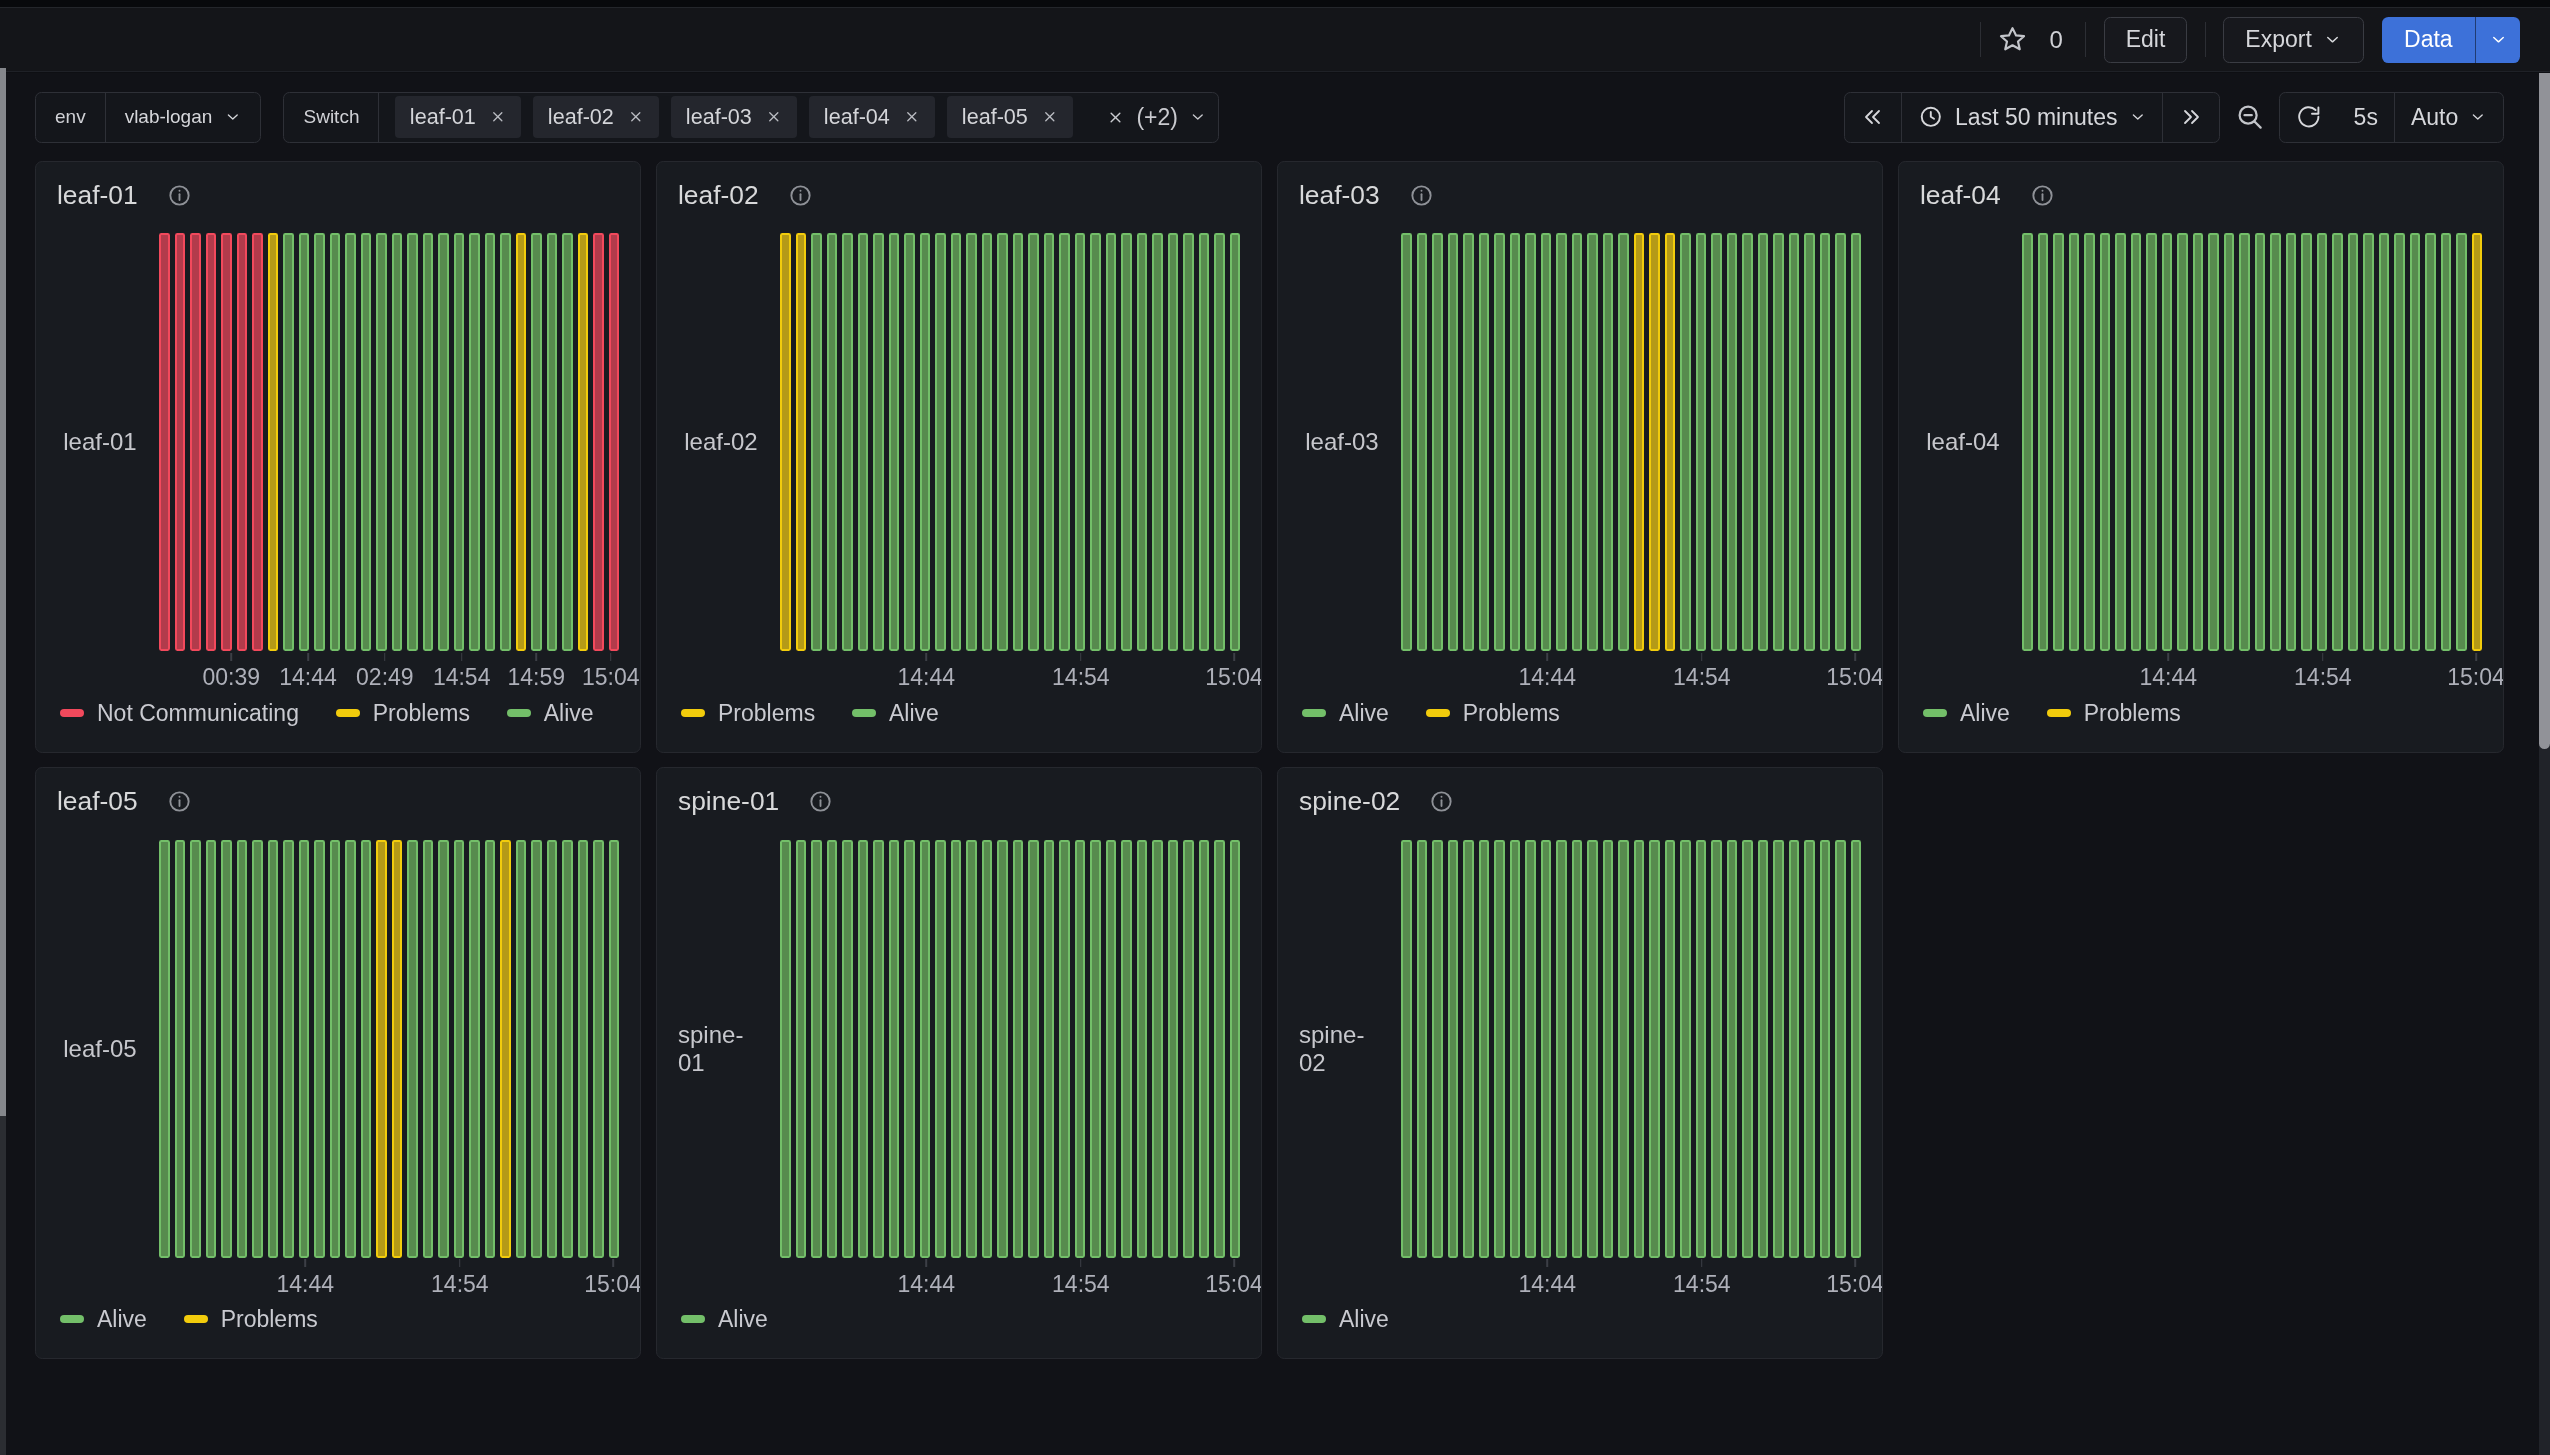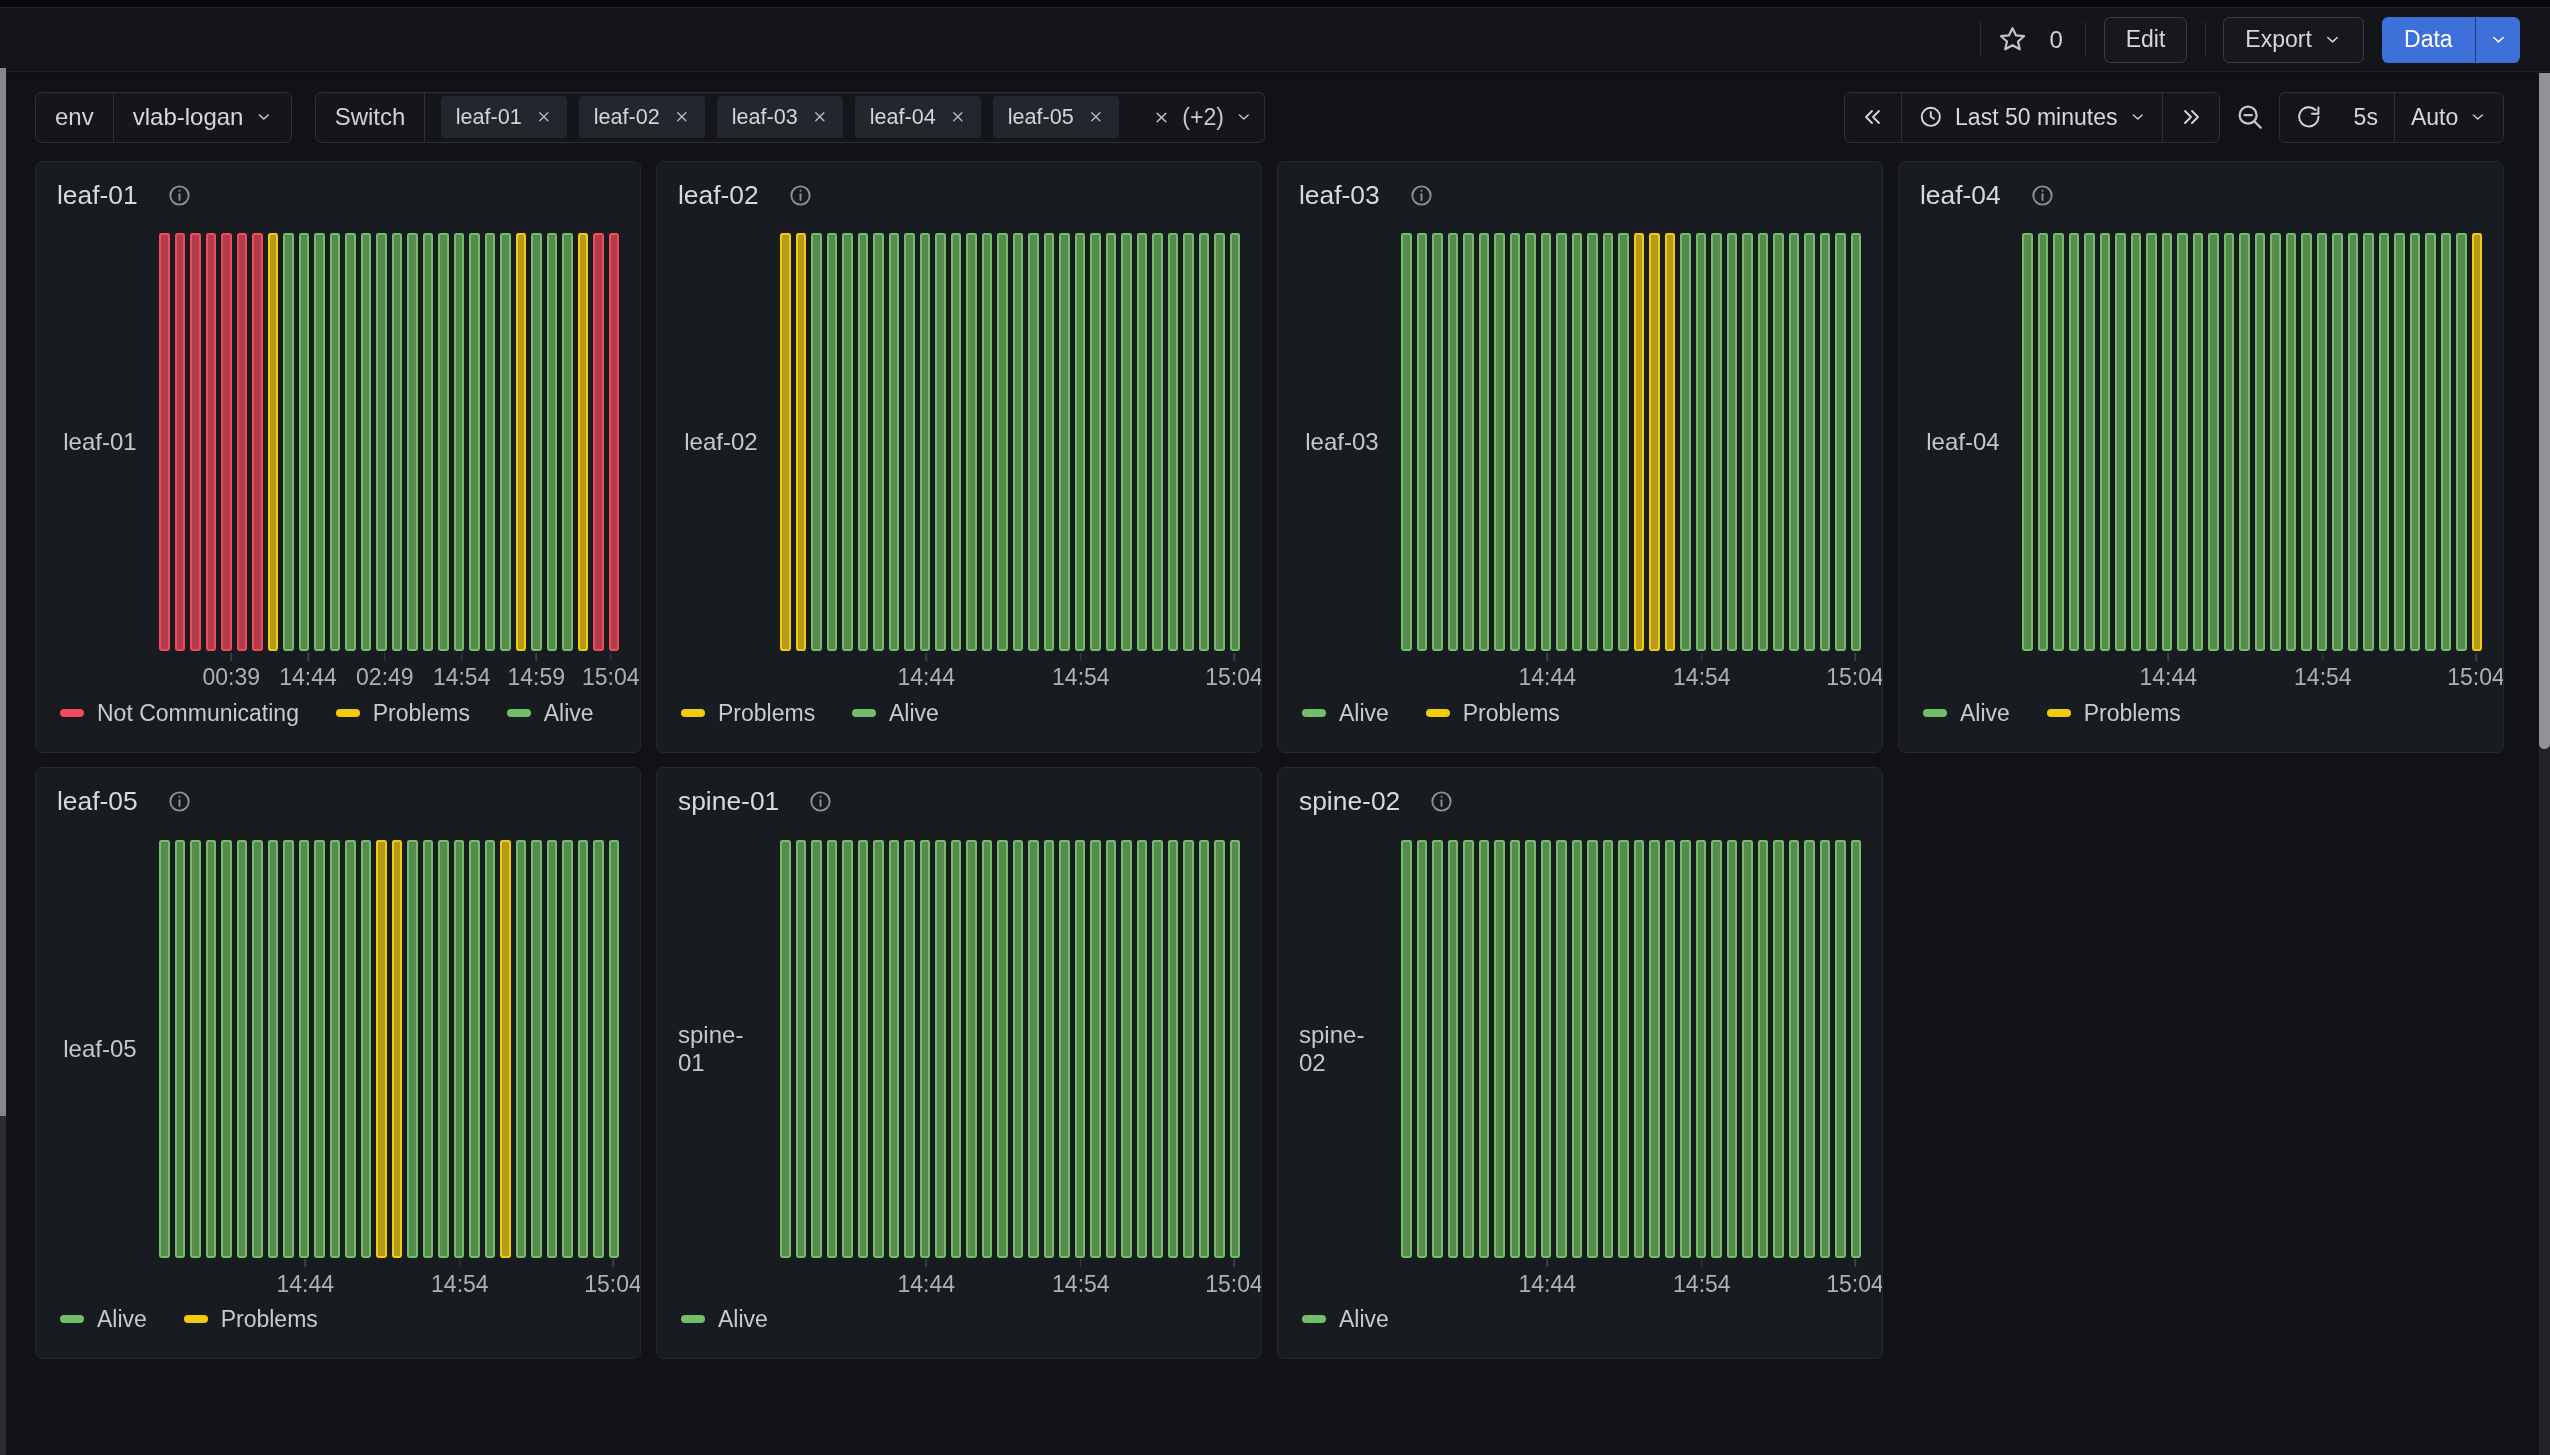--- a/index.html
+++ b/index.html
@@ -39,21 +39,21 @@
   
   .content { position:absolute; top:73px; left:0; right:0; bottom:0; background:#111217; }
   .submenu {
     height:88px; display:flex; align-items:center;
     padding:0 46px 0 35px; gap:22.4px;
   }
   .group {
     display:flex; align-items:stretch; height:51px;
     border:0.8px solid #2e3037; border-radius:6.4px; background:#14161b;
   }
-  .group .cell { display:flex; align-items:center; padding:0 19px; gap:11.2px; font-size:24px; color:#d6d7db; }
+  .group .cell { display:flex; align-items:center; padding:0 19px; gap:11.2px; font-size:19px; color:#d6d7db; }
   .group .cell.label { color:#d0d1d6; border-right:0.8px solid #2e3037; }
   .group .cell.clickable { cursor:pointer; }
   .pill {
     display:flex; align-items:center; gap:12.8px;
     background:#24262d; border-radius:4px; padding:8px 14.4px;
     font-size:21.6px; color:#d4d5d9; cursor:pointer; margin-right:12.8px;
   }
   .pill .x { color:#babcc2; display:flex; }
   .tags-cell { display:flex; align-items:center; padding:0 16px; }
   .more-wrap { display:flex; align-items:center; gap:11.2px; color:#c9cacf; font-size:23px; padding:0 11.2px 0 4.8px; cursor:pointer; }

